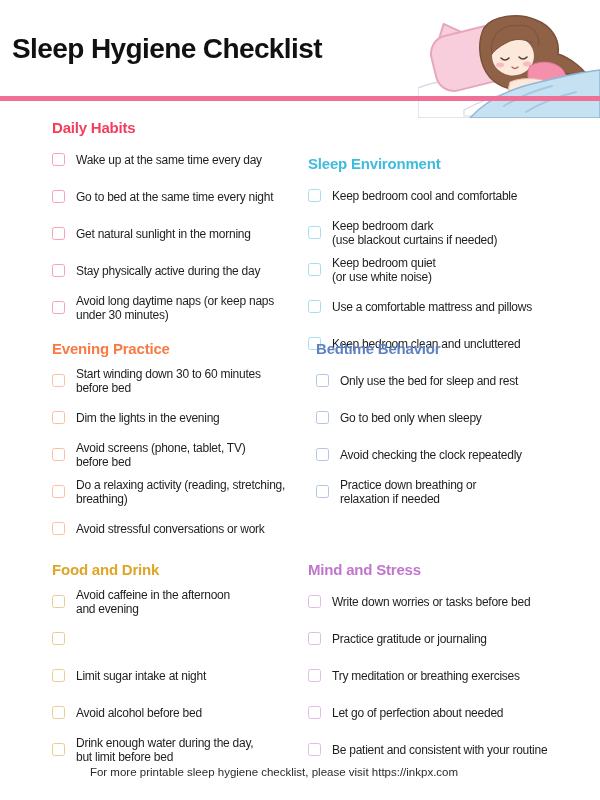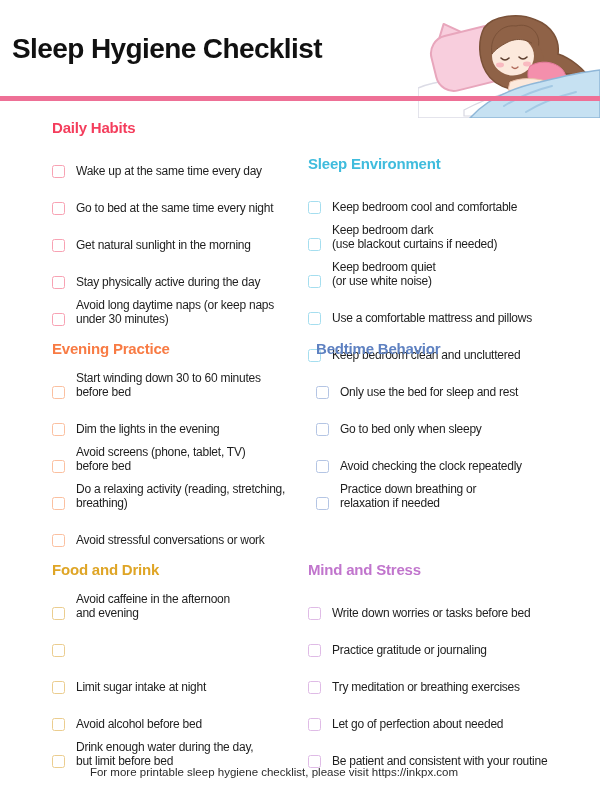--- a/index.html
+++ b/index.html
@@ -19,21 +19,21 @@
   .s1 { left:308px; top:120px;margin-top:36px; }
   .s2 { left:52px;  top:341px; }
   .s3 { left:316px; top:341px; }
   .s4 { left:52px;  top:562px; }
   .s5 { left:308px; top:562px; }
   .section h2 {
     margin:0; font-size:15px; line-height:16px; font-weight:bold;
     letter-spacing:-0.2px; color:var(--accent);
   }
   .items { margin-top:5px; }
-  .item { display:flex; align-items:flex-end; gap:11px; height:37px; }
+  .item { display:flex; align-items:center; gap:11px; height:37px; }
   .cb {
     flex:0 0 auto; width:13px; height:13px; box-sizing:border-box;
     border:1.5px solid var(--cb); border-radius:2.5px; background:#fff; margin-top:0.5px;
     cursor:pointer;
   }
   .txt { font-size:12px; line-height:14px; letter-spacing:-0.25px; white-space:pre; color:#1e1e1e; }
   .footer {
     position:absolute; left:0; top:766px; width:548px; text-align:center;
     font-size:11.5px; color:#2b2b2b; z-index:2;
   }

